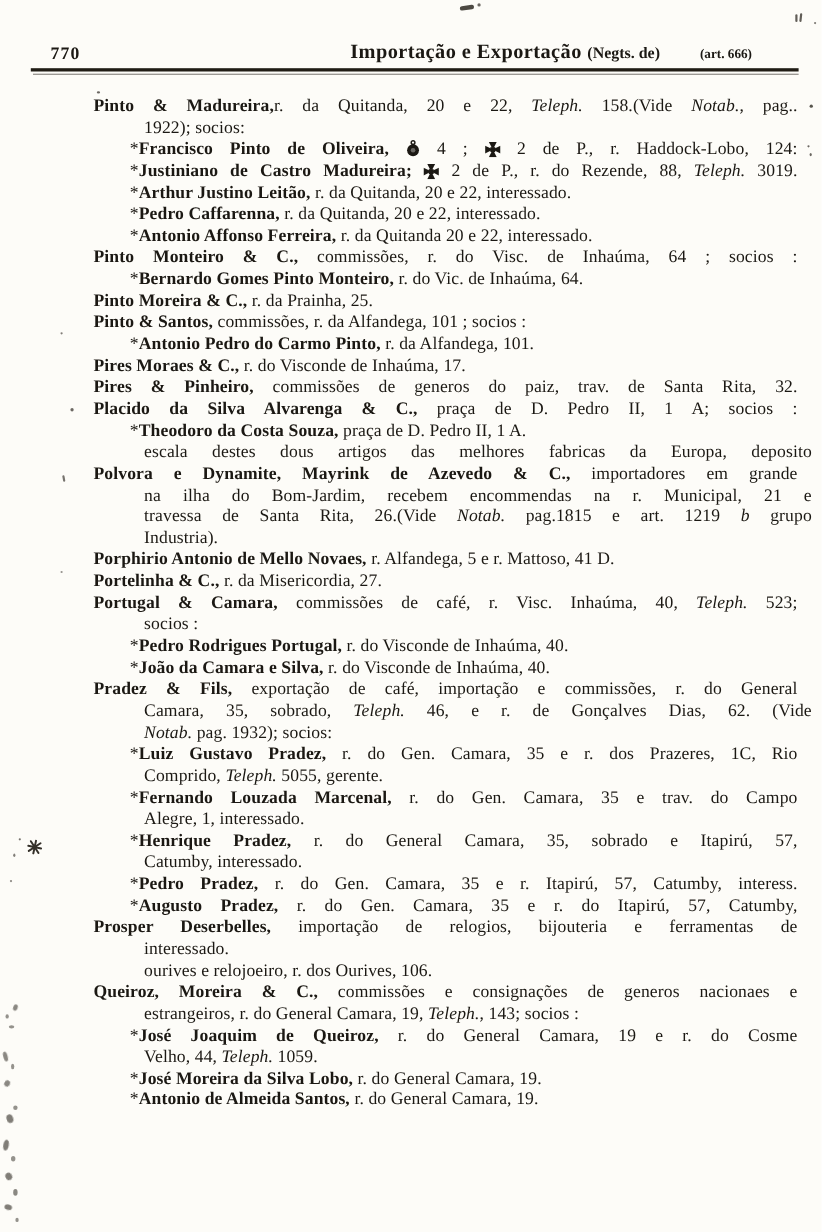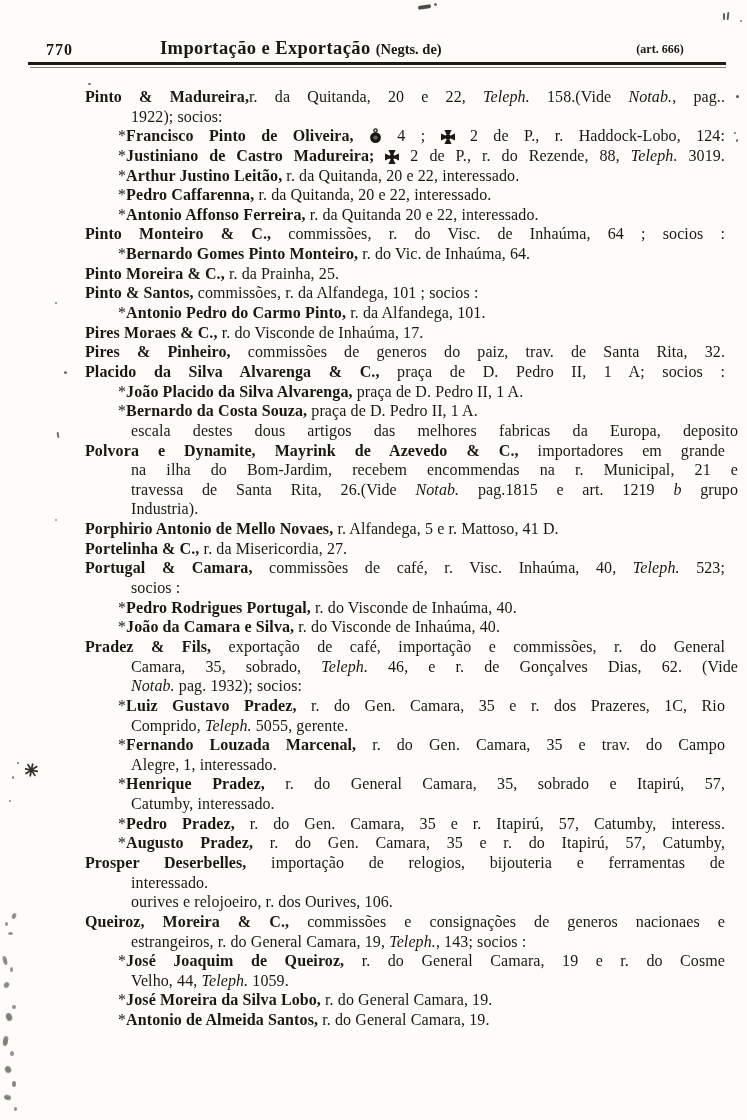--- a/index.html
+++ b/index.html
@@ -6,21 +6,21 @@
   .page{
     position:relative;
     width:747px;height:1120px;
     background:#fdfcf8;
     font-family:"Liberation Serif", serif;
     color:#1b1813;
     overflow:hidden;
   }
   
   .hdr-pagenum{position:absolute;left:46px;top:41px;font-size:16px;font-weight:bold;letter-spacing:1px;}
-  .hdr-title{position:absolute;left:160px;top:38px;width:440px;text-align:left;font-size:18.5px;font-weight:bold;letter-spacing:.4px;}
+  .hdr-title{position:absolute;left:160px;top:38px;width:440px;text-align:right;font-size:18.5px;font-weight:bold;letter-spacing:.4px;}
   .hdr-title .suffix{font-size:14.5px;letter-spacing:0;}
   .hdr-art{position:absolute;left:600px;top:42px;width:120px;text-align:center;font-size:12px;font-weight:bold;}
   .rule-thick{position:absolute;left:28px;top:62px;width:698px;height:3px;background:#201c15;}
   .rule-thin{position:absolute;left:30px;top:67px;width:696px;height:1.4px;background:#201c15;opacity:.55;}
   
   .body-col{position:absolute;left:85px;top:87px;width:640px;}
   .line{
     font-size:16px;line-height:19.65px;height:19.65px;
     letter-spacing:.1px;white-space:nowrap;
   }
@@ -86,22 +86,21 @@
       <div class="line partner"><span>*</span><span class="b">Pedro Caffarenna,</span><span> r. da Quitanda, 20 e 22, interessado.</span></div>
       <div class="line partner"><span>*</span><span class="b">Antonio Affonso Ferreira,</span><span> r. da Quitanda 20 e 22, interessado.</span></div>
       <div class="line firm j"><span class="b">Pinto Monteiro &amp; C.,</span><span> commissões, r. do Visc. de Inhaúma, 64 ; socios :</span></div>
       <div class="line partner"><span>*</span><span class="b">Bernardo Gomes Pinto Monteiro,</span><span> r. do Vic. de Inhaúma, 64.</span></div>
       <div class="line firm"><span class="b">Pinto Moreira &amp; C.,</span><span> r. da Prainha, 25.</span></div>
       <div class="line firm"><span class="b">Pinto &amp; Santos,</span><span> commissões, r. da Alfandega, 101 ; socios :</span></div>
       <div class="line partner"><span>*</span><span class="b">Antonio Pedro do Carmo Pinto,</span><span> r. da Alfandega, 101.</span></div>
       <div class="line firm"><span class="b">Pires Moraes &amp; C.,</span><span> r. do Visconde de Inhaúma, 17.</span></div>
       <div class="line firm j"><span class="b">Pires &amp; Pinheiro,</span><span> commissões de generos do paiz, trav. de Santa Rita, 32.</span></div>
       <div class="line firm j"><span class="b">Placido da Silva Alvarenga &amp; C.,</span><span> praça de D. Pedro II, 1 A; socios :</span></div>
-      <div class="line partner"><span>*</span><span class="b">João Placido da Silva Alvarenga,</span><span> praça de D. Pedro II, 1 A.</span></div>
-      <div class="line partner"><span>*</span><span class="b">Bernardo da Costa Souza,</span><span> praça de D. Pedro II, 1 A.</span></div>
+      <div class="line partner"><span>*</span><span class="b">Theodoro da Costa Souza,</span><span> praça de D. Pedro II, 1 A.</span></div>
       <div class="line cont j"><span>escala destes dous artigos das melhores fabricas da Europa, deposito</span></div>
       <div class="line firm j"><span class="b">Polvora e Dynamite, Mayrink de Azevedo &amp; C.,</span><span> importadores em grande</span></div>
       <div class="line cont j"><span>na ilha do Bom-Jardim, recebem encommendas na r. Municipal, 21 e</span></div>
       <div class="line cont j"><span>travessa de Santa Rita, 26.(Vide </span><span class="i">Notab.</span><span> pag.1815 e art. 1219 </span><span class="i">b</span><span> grupo</span></div>
       <div class="line cont"><span>Industria).</span></div>
       <div class="line firm"><span class="b">Porphirio Antonio de Mello Novaes,</span><span> r. Alfandega, 5 e r. Mattoso, 41 D.</span></div>
       <div class="line firm"><span class="b">Portelinha &amp; C.,</span><span> r. da Misericordia, 27.</span></div>
       <div class="line firm j"><span class="b">Portugal &amp; Camara,</span><span> commissões de café, r. Visc. Inhaúma, 40, </span><span class="i">Teleph.</span><span> 523;</span></div>
       <div class="line cont"><span>socios :</span></div>
       <div class="line partner"><span>*</span><span class="b">Pedro Rodrigues Portugal,</span><span> r. do Visconde de Inhaúma, 40.</span></div>

